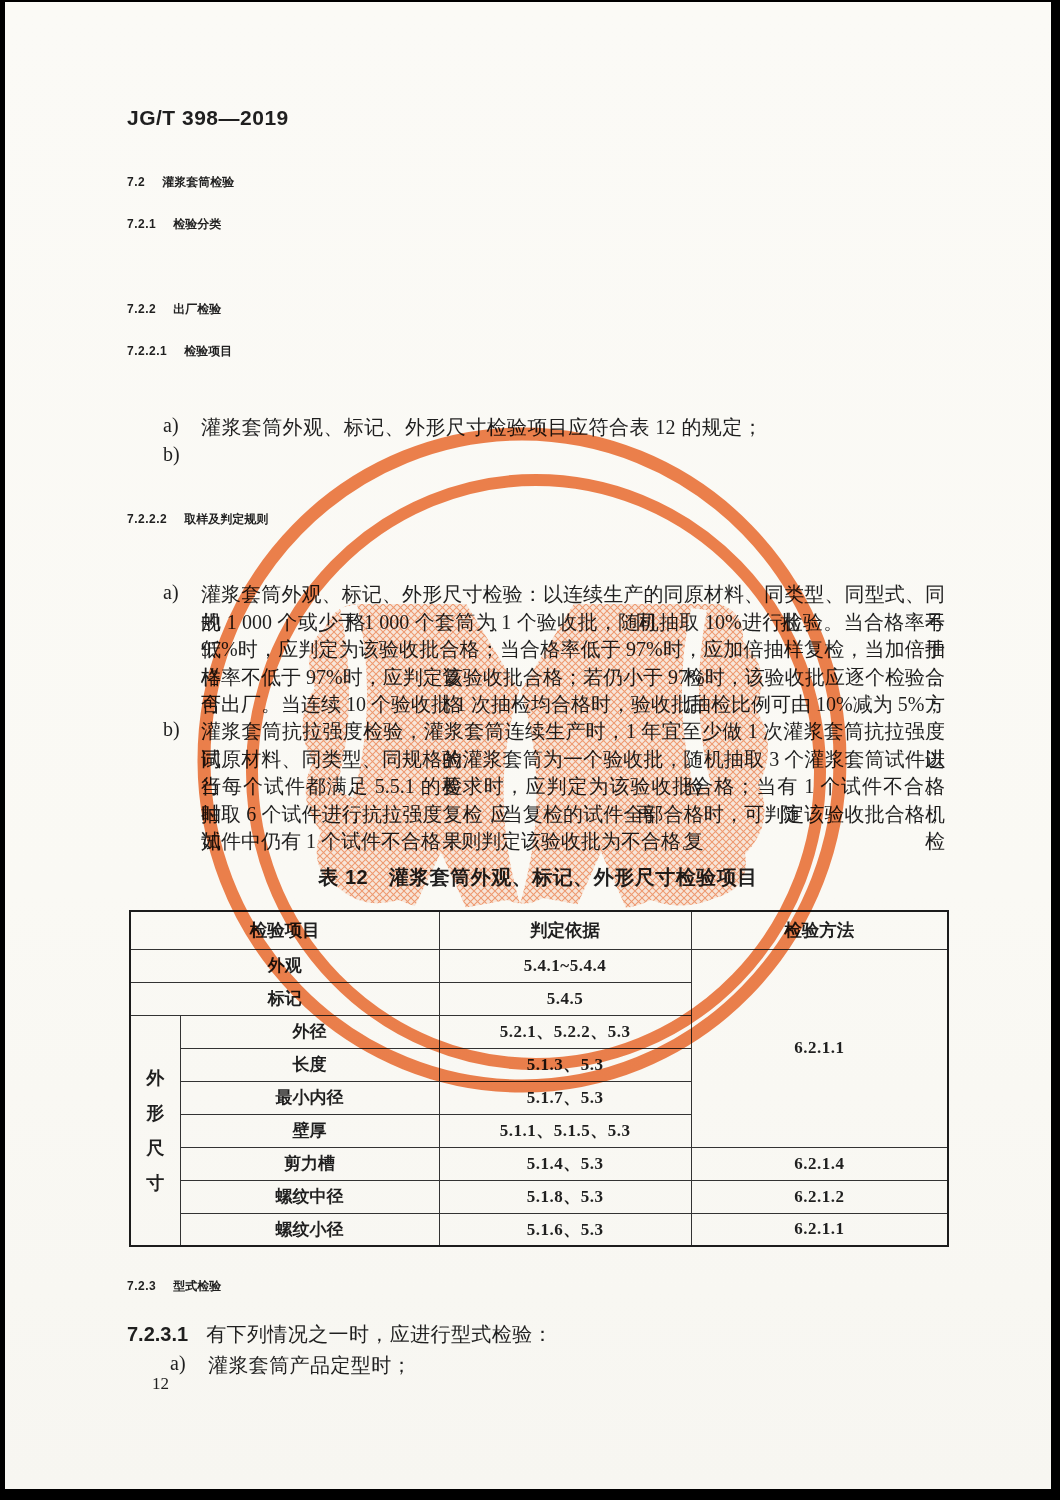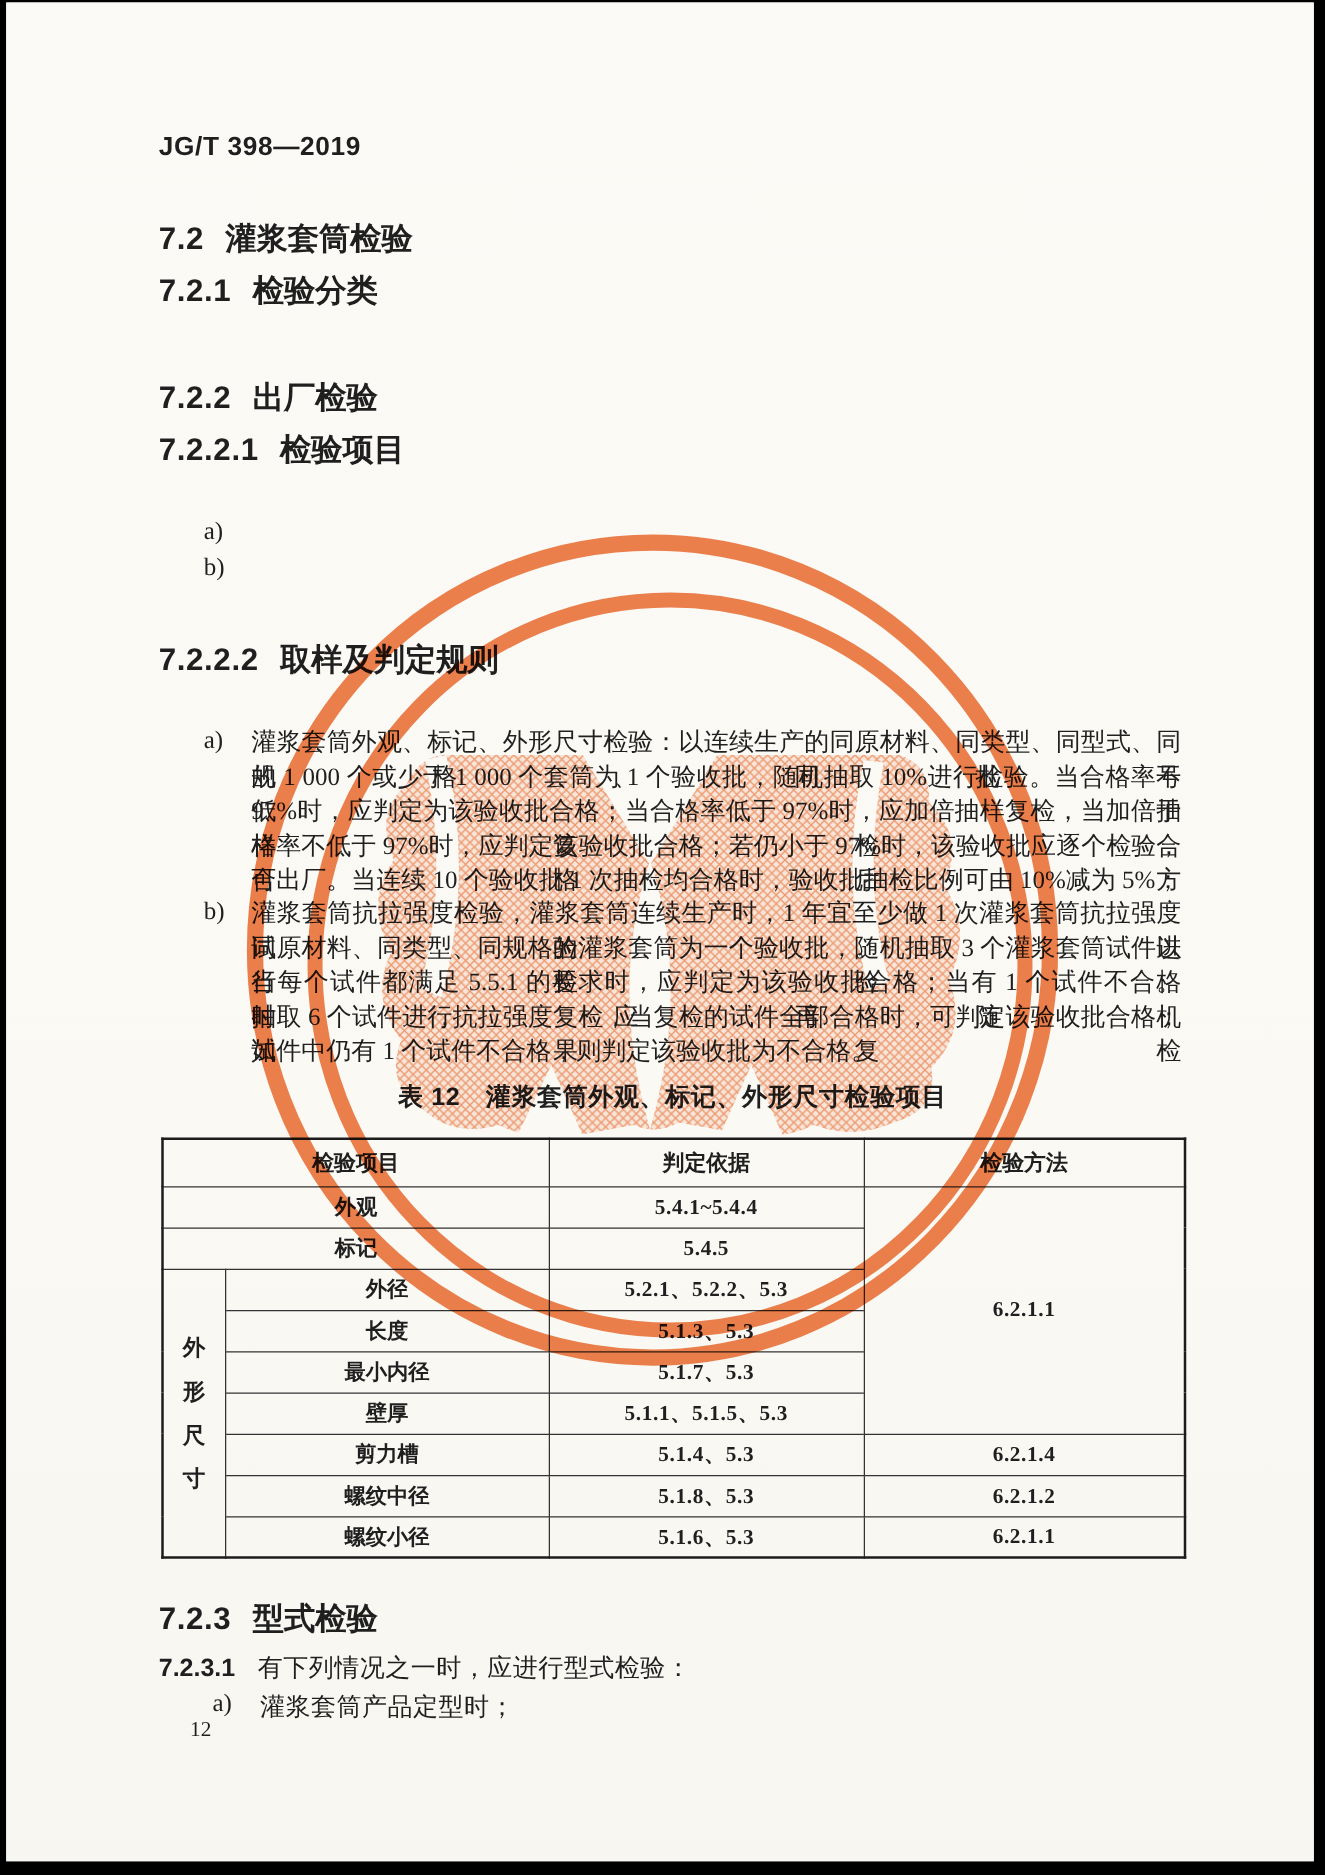--- a/index.html
+++ b/index.html
@@ -8,21 +8,21 @@
     --page:#fbfaf6;
     --tline:#333333;
   }
   html,body{margin:0;padding:0;}
   body{width:1060px;height:1500px;background:#777;font-family:"Liberation Serif","DejaVu Serif",serif;}
   .scan{position:relative;width:1060px;height:1500px;background:#000;overflow:hidden;}
   .page{position:absolute;left:5px;top:2px;right:9px;bottom:11px;background:var(--page);
         background-image:linear-gradient(180deg,#fbfaf6 0%,#faf9f4 60%,#f7f6f1 100%);}
   .abs{position:absolute;white-space:nowrap;}
   .doccode{font-family:"Liberation Sans","DejaVu Sans",sans-serif;font-weight:700;font-size:21px;color:var(--ink);letter-spacing:.5px;}
-  .h{font-family:"Liberation Sans","DejaVu Sans",sans-serif;font-weight:700;font-size:25px;color:var(--ink);}
+  .h{font-family:"Liberation Sans","DejaVu Sans",sans-serif;font-weight:700;font-size:12px;color:var(--ink);}
   .h .num{margin-right:17px;letter-spacing:.5px;}
   .body-t{font-size:20px;color:var(--ink);letter-spacing:.4px;}
   .lines{position:absolute;}
   .lines .ln{height:27.5px;line-height:27.5px;font-size:20px;color:var(--ink);width:744px;}
   .lines.wide .ln{height:29px;line-height:29px;}
   .ln.full{text-align:justify;text-align-last:justify;}
   .lbl{font-size:20px;color:var(--ink);font-family:"Liberation Serif",serif;}
   .caption{font-family:"Liberation Sans","DejaVu Sans",sans-serif;font-weight:700;font-size:20px;color:var(--ink);text-align:center;letter-spacing:.5px;}
   .pageno{font-size:17px;color:var(--ink);}
 
@@ -58,20 +58,21 @@
   <div class="abs h" style="left:122px;top:299px;">
     <span class="num">7.2.2</span><span>出厂检验</span>
   </div>
 
   <div class="abs h" style="left:122px;top:341px;">
     <span class="num">7.2.2.1</span><span>检验项目</span>
   </div>
 
 
   <div class="abs lbl" style="left:158px;top:412px;">a)</div>
+  <div class="abs body-t" style="left:196px;top:412px;">灌浆套筒外观、标记、外形尺寸检验项目应符合表 12 的规定；</div>
 
   <div class="abs lbl" style="left:158px;top:441px;">b)</div>
 
   <div class="abs h" style="left:122px;top:509px;">
     <span class="num">7.2.2.2</span><span>取样及判定规则</span>
   </div>
 
 
   <div class="abs lbl" style="left:158px;top:579px;">a)</div>
   <div class="lines" style="left:196px;top:579px;">

